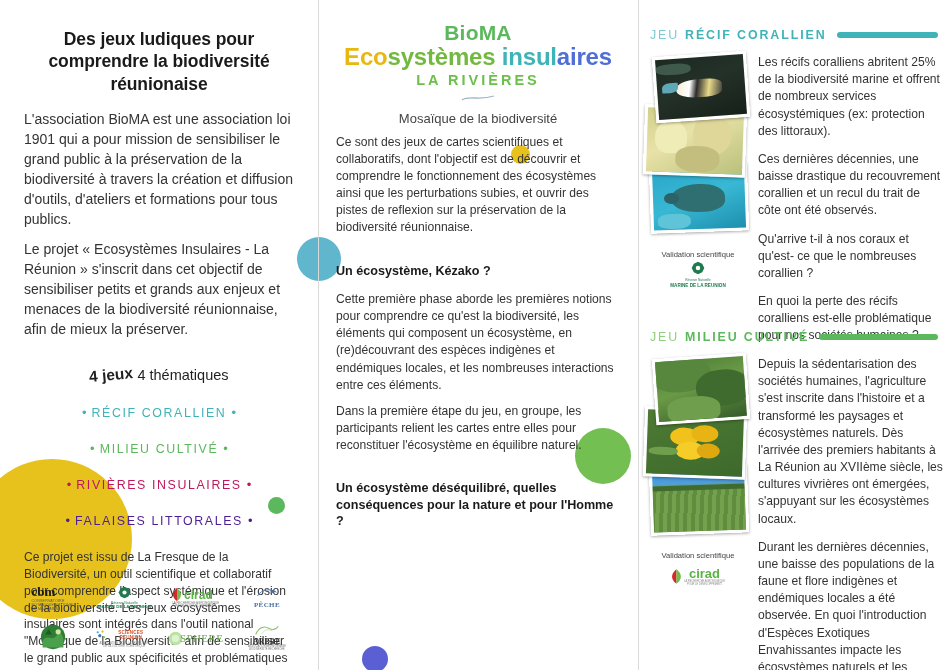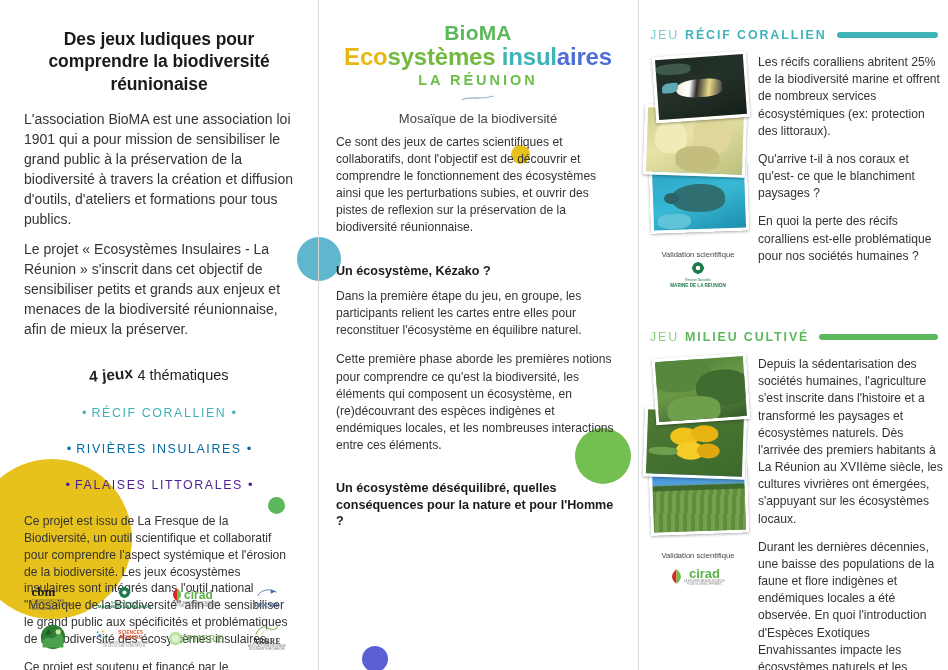--- a/index.html
+++ b/index.html
@@ -110,21 +110,22 @@
     <div class="c1-p">L'association BioMA est une association loi 1901 qui a pour mission de sensibiliser le grand public à la préservation de la biodiversité à travers la création et diffusion d'outils, d'ateliers et formations pour tous publics.</div>
     <div class="c1-p tight">Le projet « Ecosystèmes Insulaires - La Réunion » s'inscrit dans cet objectif de sensibiliser petits et grands aux enjeux et menaces de la biodiversité réunionnaise, afin de mieux la préserver.</div>
 
     <div class="jeux-head">
       <b>4 jeux</b>
       <span>4 thématiques</span>
     </div>
 
     <ul class="theme-list" id="theme-list">
         <li style="color: rgb(63, 179, 184);"><span class="dot">•</span> <span>RÉCIF CORALLIEN</span> <span class="dot">•</span></li>
-        <li style="color: #0369a1;"><span class="dot">•</span> <span>RIVIÈRES INSULAIRES</span> <span class="dot">•</span></li>
+        <li style="color: rgb(92, 184, 92);"><span class="dot">•</span> <span>MILIEU CULTIVÉ</span> <span class="dot">•</span></li>
+        <li style="color: #be185d;"><span class="dot">•</span> <span>RIVIÈRES INSULAIRES</span> <span class="dot">•</span></li>
         <li style="color: #4c1d95;"><span class="dot">•</span> <span>FALAISES LITTORALES</span> <span class="dot">•</span></li>
       </ul>
 
     <div class="c1-p2">Ce projet est issu de La Fresque de la Biodiversité, un outil scientifique et collaboratif pour comprendre l'aspect systémique et l'érosion de la biodiversité.  Les jeux écosystèmes insulaires sont intégrés dans l'outil national "Mosaïque de la Biodiversité" afin de sensibiliser le grand public aux  spécificités et problématiques de la biodiversité des écosystèmes insulaires.</div>
     <div class="c1-p2 second">Ce projet est soutenu et financé par le Département de La Réunion via le Budget Initiative Citoyen. Les jeux ont été validés par des partenaires scientifiques et techniques locaux et nationaux.</div>
 
     <div class="logos" id="partner-logos">
         <div class="logo-row">
           <div class="logo" title="cbm">
             <div style="text-align:left">
@@ -210,32 +211,32 @@
         </div>
       </div>
   </div>
 
   <div class="col col2">
     <div class="brand">
       <div class="l1">BioMA</div>
       <div class="l2">
         <span class="a">Eco</span><span class="b">systèmes</span><span class="c"> insul</span><span class="d">aires</span>
       </div>
-      <div class="l3">LA RÉUNION</div>
+      <div class="l3">LA RIVIÈRES</div>
       <svg class="swoosh" viewBox="0 0 34 7">
         <path d="M1 5 C 9 0, 17 6, 33 1" stroke="#9bb7c9" stroke-width="1.3" fill="none"></path>
       </svg>
       <div class="l4">Mosaïque de la biodiversité</div>
     </div>
 
     <div id="main-sections">
         <div class="c2-p">Ce sont des jeux de cartes scientifiques et collaboratifs, dont l'objectif est de découvrir et comprendre le fonctionnement des écosystèmes ainsi que les perturbations subies, et ouvrir des pistes de reflexion sur la préservation de la biodiversité réunionnaise.</div>
         <div class="c2-h">Un écosystème, Kézako ?</div>
+        <div class="c2-p gap">Cette première phase aborde les premières notions pour comprendre ce qu'est la biodiversité, les éléments qui composent un écosystème, en (re)découvrant des espèces indigènes et endémiques locales, et les nombreuses interactions entre ces éléments.</div>
         <div class="c2-p">Dans la première étape du jeu, en groupe, les participants relient les cartes entre elles pour reconstituer l'écosystème en équilibre naturel.</div>
-        <div class="c2-p gap">Cette première phase aborde les premières notions pour comprendre ce qu'est la biodiversité, les éléments qui composent un écosystème, en (re)découvrant des espèces indigènes et endémiques locales, et les nombreuses interactions entre ces éléments.</div>
         <div class="c2-h">Un écosystème déséquilibré, quelles conséquences pour la nature et pour l'Homme ?</div>
       </div>
   </div>
 
   <div class="col col3" id="games-column">
       <div class="jeu-sec" style="position: absolute; top: 28px; left: 0px; width: 310px;">
         <div class="jeu-head">
           <span class="k" style="color:#7ccbd3">JEU</span>
           <span class="n" style="color:#3fb3b8">RÉCIF CORALLIEN</span>
           <span class="bar" style="background:#3fb3b8"></span>
@@ -259,21 +260,22 @@
             <div class="ph" style="left: 6px; top: 110px; width: 92px; height: 62px; transform: rotate(-2deg); z-index: 1;">
               <div style="width:100%;height:100%;background:linear-gradient(160deg,#2aa6c9 0%,#38b8d4 50%,#1d8fae 100%);position:relative;overflow:hidden">
                 <div style="position:absolute;left:20%;top:28%;width:58%;height:44%;background:#2f6f72;border-radius:50% 46% 40% 50%"></div>
                 <div style="position:absolute;left:12%;top:40%;width:16%;height:18%;background:#2b6368;border-radius:50%"></div>
                 <div style="position:absolute;left:4%;top:74%;width:36%;height:24%;background:#5fc4d8;border-radius:40%"></div>
               </div>
             </div>
           </div>
           <div class="jeu-text">
             <p>Les récifs coralliens abritent 25% de la biodiversité marine et offrent de nombreux services écosystémiques (ex: protection des littoraux).</p>
-            <p>Qu'arrive t-il à nos coraux et qu'est- ce que le blanchiment paysages ?</p>
+            <p>Ces dernières décennies, une baisse drastique du recouvrement corallien et un recul du trait de côte ont été observés.</p>
+            <p>Qu'arrive t-il à nos coraux et qu'est- ce que le nombreuses corallien ?</p>
             <p>En quoi la perte des récifs coralliens est-elle problématique pour nos sociétés humaines ?</p>
           </div>
         </div>
       </div>
       <div class="valid" style="top: 250px;">
         <div class="vt">Validation scientifique</div>
         <div class="vlogo">
           <div style="text-align:center"><svg width="14" height="14" viewBox="0 0 20 20">
               <path d="M10 1 L16 4 L19 10 L16 16 L10 19 L4 16 L1 10 L4 4 Z" fill="#1f7a4d"></path>
               <circle cx="10" cy="10" r="3.2" fill="#fff"></circle>

